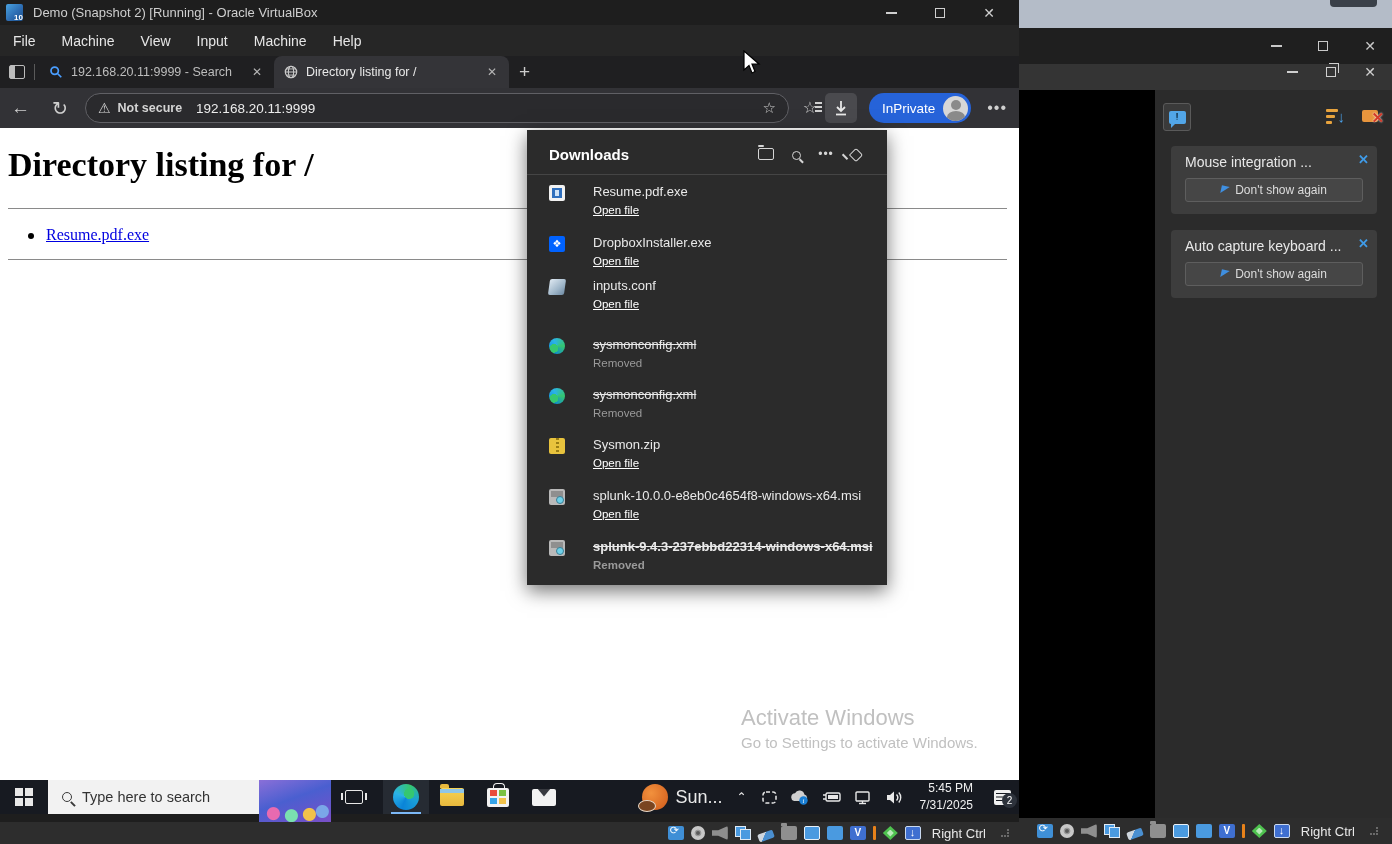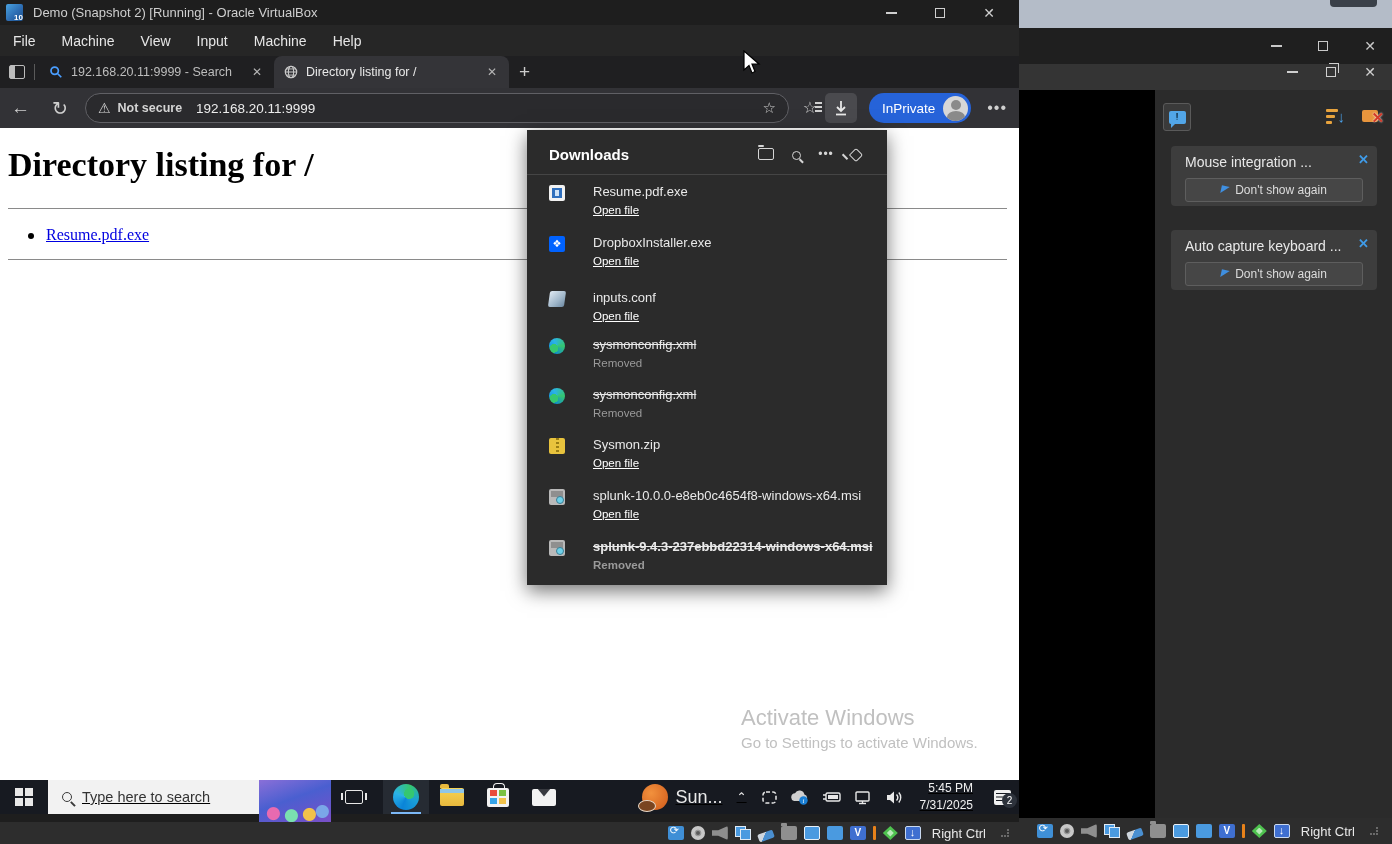--- a/index.html
+++ b/index.html
@@ -23,21 +23,21 @@
   .notif-header .spacer { flex:1; }
   .sort-icon { width:20px; height:18px; position:relative; margin-right:16px; }
   .sort-icon i { position:absolute; left:0; height:3px; background:#e8a33d; border-radius:1px; }
   .sort-icon i:nth-child(1){ top:1px; width:12px; }
   .sort-icon i:nth-child(2){ top:7px; width:9px; }
   .sort-icon i:nth-child(3){ top:13px; width:6px; }
   .sort-icon b { position:absolute; right:1px; top:0px; color:#4aa0e8; font-size:15px; font-weight:bold; }
   .dismiss-icon { width:22px; height:18px; position:relative; }
   .dismiss-icon .rib { position:absolute; left:0; top:2px; width:16px; height:12px; background:#e8953d; border-radius:2px; }
   .dismiss-icon .rx { position:absolute; right:0; top:1px; color:#d23a2a; font-size:15px; font-weight:bold; text-shadow:0 0 2px #fff; }
-  .notif-card { position:absolute; left:16px; width:206px; height:60px; background:#3d3d3d; border-radius:4px; }
+  .notif-card { position:absolute; left:16px; width:206px; height:68px; background:#3d3d3d; border-radius:4px; }
   .notif-card .title { position:absolute; left:14px; top:8px; font-size:14px; color:#e8e8e8; white-space:nowrap; overflow:hidden; max-width:165px; }
   .notif-card .close { position:absolute; right:8px; top:6px; color:#3f9be8; font-size:13px; font-weight:bold; cursor:default; }
   .notif-card .dsa-btn { position:absolute; left:14px; right:14px; top:32px; height:24px; background:#464646; border:1px solid #5e5e5e; border-radius:3px; color:#dcdcdc; font-size:12px; display:flex; align-items:center; justify-content:center; gap:6px; }
   .cursor-glyph { width:0; height:0; border-left:8px solid #3f8fe0; border-bottom:8px solid transparent; transform:rotate(12deg); }
 
   
   #rwin-statusbar { left:1019px; top:818px; width:373px; height:26px; background:#2d2d2d; display:flex; align-items:center; justify-content:flex-end; gap:7px; padding-right:14px; }
 
   
   #vb-window { left:0; top:0; width:1019px; height:844px; background:#1e1e1e; }
@@ -126,21 +126,21 @@
   .fi-dropbox { background:#0062ff; border-radius:2px; color:#fff; font-size:10px; text-align:center; line-height:16px; }
   .fi-notepad { background:linear-gradient(135deg,#dfe9f2 0%,#9fb6c9 60%,#6e8aa3 100%); transform:skewX(-8deg); border-radius:2px; }
   .fi-edge { border-radius:50%; background:radial-gradient(circle at 30% 65%, #35c770 0 28%, transparent 29%), conic-gradient(from 210deg, #0a84d8, #2bb3e8, #35c770, #0a84d8); }
   .fi-zip { background:#e8c33d; border-radius:2px; position:relative; }
   .fi-zip::before { content:""; position:absolute; left:7px; top:0; width:2.5px; height:16px; background:repeating-linear-gradient(#9a7d14 0 2px, #e8c33d 2px 4px); }
   .fi-msi { background:#b9b9b9; border-radius:2px; position:relative; }
   .fi-msi::before { content:""; position:absolute; left:2px; top:2px; width:12px; height:6px; background:#8f8f8f; }
   .fi-msi::after { content:""; position:absolute; right:1px; bottom:1px; width:6px; height:6px; border-radius:50%; background:#6fd0e8; border:1px solid #3a7d94; }
 
   
-  #taskbar { left:0; top:780px; width:1019px; height:34px; background:#171a21; display:flex; align-items:stretch;text-decoration:underline; }
+  #taskbar { left:0; top:780px; width:1019px; height:34px; background:#171a21; display:flex; align-items:stretch; }
   .tb-start { width:48px; display:flex; align-items:center; justify-content:center; }
   .win-logo { display:grid; grid-template-columns:8px 8px; grid-template-rows:8px 8px; gap:1.5px; }
   .win-logo i { background:#e8e8e8; }
   .tb-search { width:283px; background:#f2f2f2; display:flex; align-items:center; position:relative; }
   .tb-search .mag { width:10px; height:10px; border:1.8px solid #3a3a3a; border-radius:50%; margin:0 10px 0 14px; position:relative; }
   .tb-search .mag::after { content:""; position:absolute; right:-5px; bottom:-4px; width:6px; height:1.8px; background:#3a3a3a; transform:rotate(45deg); }
   .tb-search .ph { color:#333; font-size:14.5px; }
   .tb-search .artwork { position:absolute; right:0; top:0; width:72px; height:42px;
       background: radial-gradient(circle at 20% 80%, #e86ab0 0 6px, transparent 7px),
                   radial-gradient(circle at 45% 85%, #7ae0b0 0 6px, transparent 7px),
@@ -375,21 +375,21 @@
     <div class="dl-item" style="top:54px;">
       <span class="fic fi-app"></span>
       <span class="fname">Resume.pdf.exe</span>
       <span class="faction open">Open file</span>
     </div>
     <div class="dl-item" style="top:105px;">
       <span class="fic fi-dropbox">❖</span>
       <span class="fname">DropboxInstaller.exe</span>
       <span class="faction open">Open file</span>
     </div>
-    <div class="dl-item" style="top:160px;">
+    <div class="dl-item" style="top:148px;">
       <span class="fic fi-notepad"></span>
       <span class="fname">inputs.conf</span>
       <span class="faction open">Open file</span>
     </div>
     <div class="dl-item" style="top:207px;">
       <span class="fic fi-edge"></span>
       <span class="fname removed">sysmonconfig.xml</span>
       <span class="faction rem">Removed</span>
     </div>
     <div class="dl-item" style="top:257px;">

